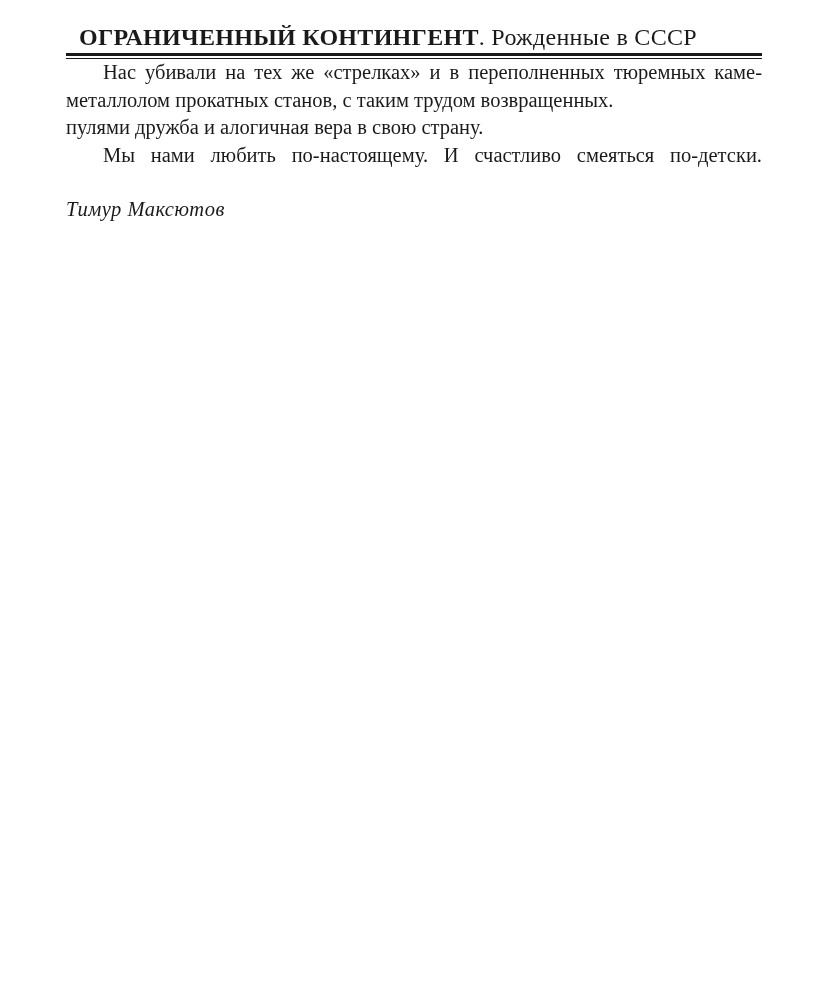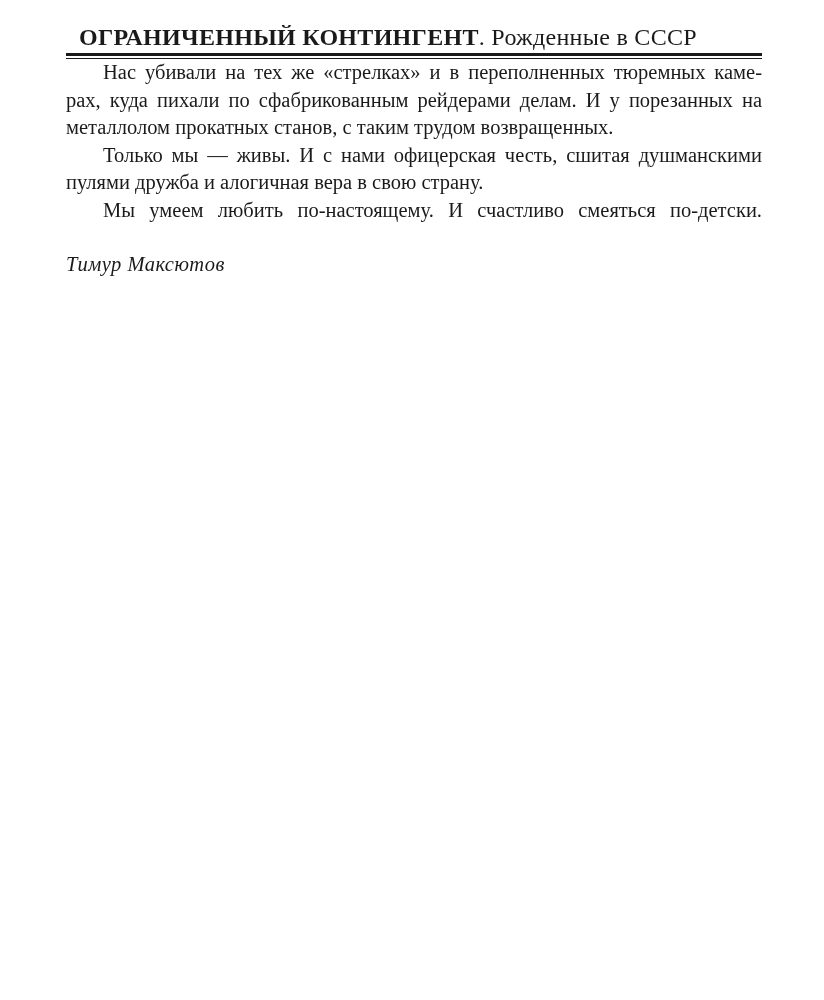--- a/index.html
+++ b/index.html
@@ -90,23 +90,21 @@
       <span class="header-bold">ОГРАНИЧЕННЫЙ КОНТИНГЕНТ</span><span class="header-regular">. Рожденные в СССР</span>
     </div>
 
     <div class="rule">
       <div class="rule-thick"></div>
       <div class="rule-thin"></div>
     </div>
 
     <div class="body-text">
         <div class="line just indent">Нас убивали на тех же «стрелках» и в переполненных тюремных каме-</div>
-        <div class="line just">рах, куда пихали по сфабрикованным рейдерами делам. И у порезанных на</div>
         <div class="line">металлолом прокатных станов, с таким трудом возвращенных.</div>
-        <div class="line just indent">Только мы — живы. И с нами офицерская честь, сшитая душманскими</div>
         <div class="line">пулями дружба и алогичная вера в свою страну.</div>
-        <div class="line just indent">Мы умеем любить по-настоящему. И счастливо смеяться по-детски.</div>
+        <div class="line just indent">Мы нами любить по-настоящему. И счастливо смеяться по-детски.</div>
       </div>
 
     <div class="signature">Тимур Максютов</div>
 
   </div>
 </div>
 
 </body></html>

